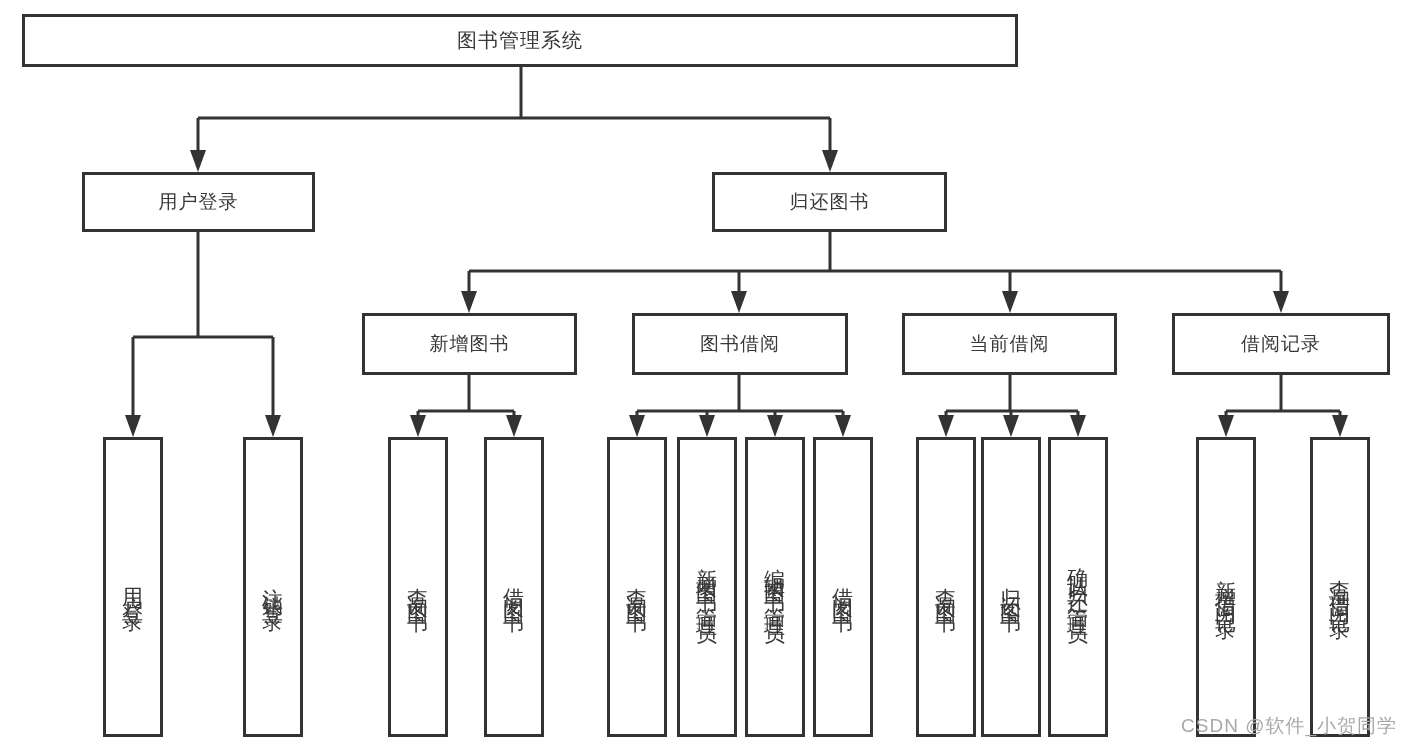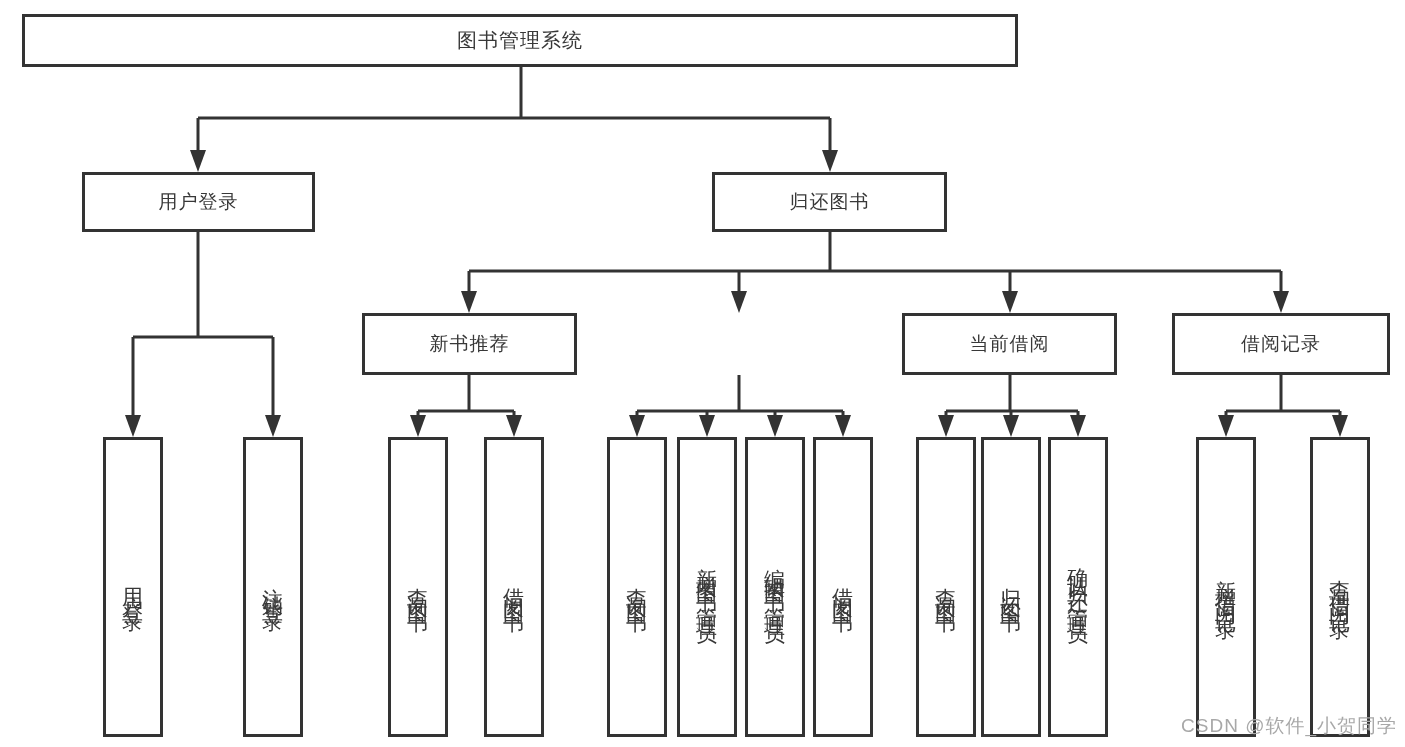--- a/index.html
+++ b/index.html
@@ -115,21 +115,24 @@
   </div>
 
   <div class="box hbox n-user-login">
     <span>用户登录</span>
   </div>
   <div class="box hbox n-book-mgmt">
     <span>归还图书</span>
   </div>
 
   <div class="box hbox n-new-book-rec">
-    <span>新书推荐</span>
+    <span>新增图书</span>
+  </div>
+  <div class="box hbox n-book-borrow">
+    <span>图书借阅</span>
   </div>
   <div class="box hbox n-current-borrow">
     <span>当前借阅</span>
   </div>
   <div class="box hbox n-borrow-records">
     <span>借阅记录</span>
   </div>
 
   <div class="box leaf l1">
     <span>用户登录</span>

